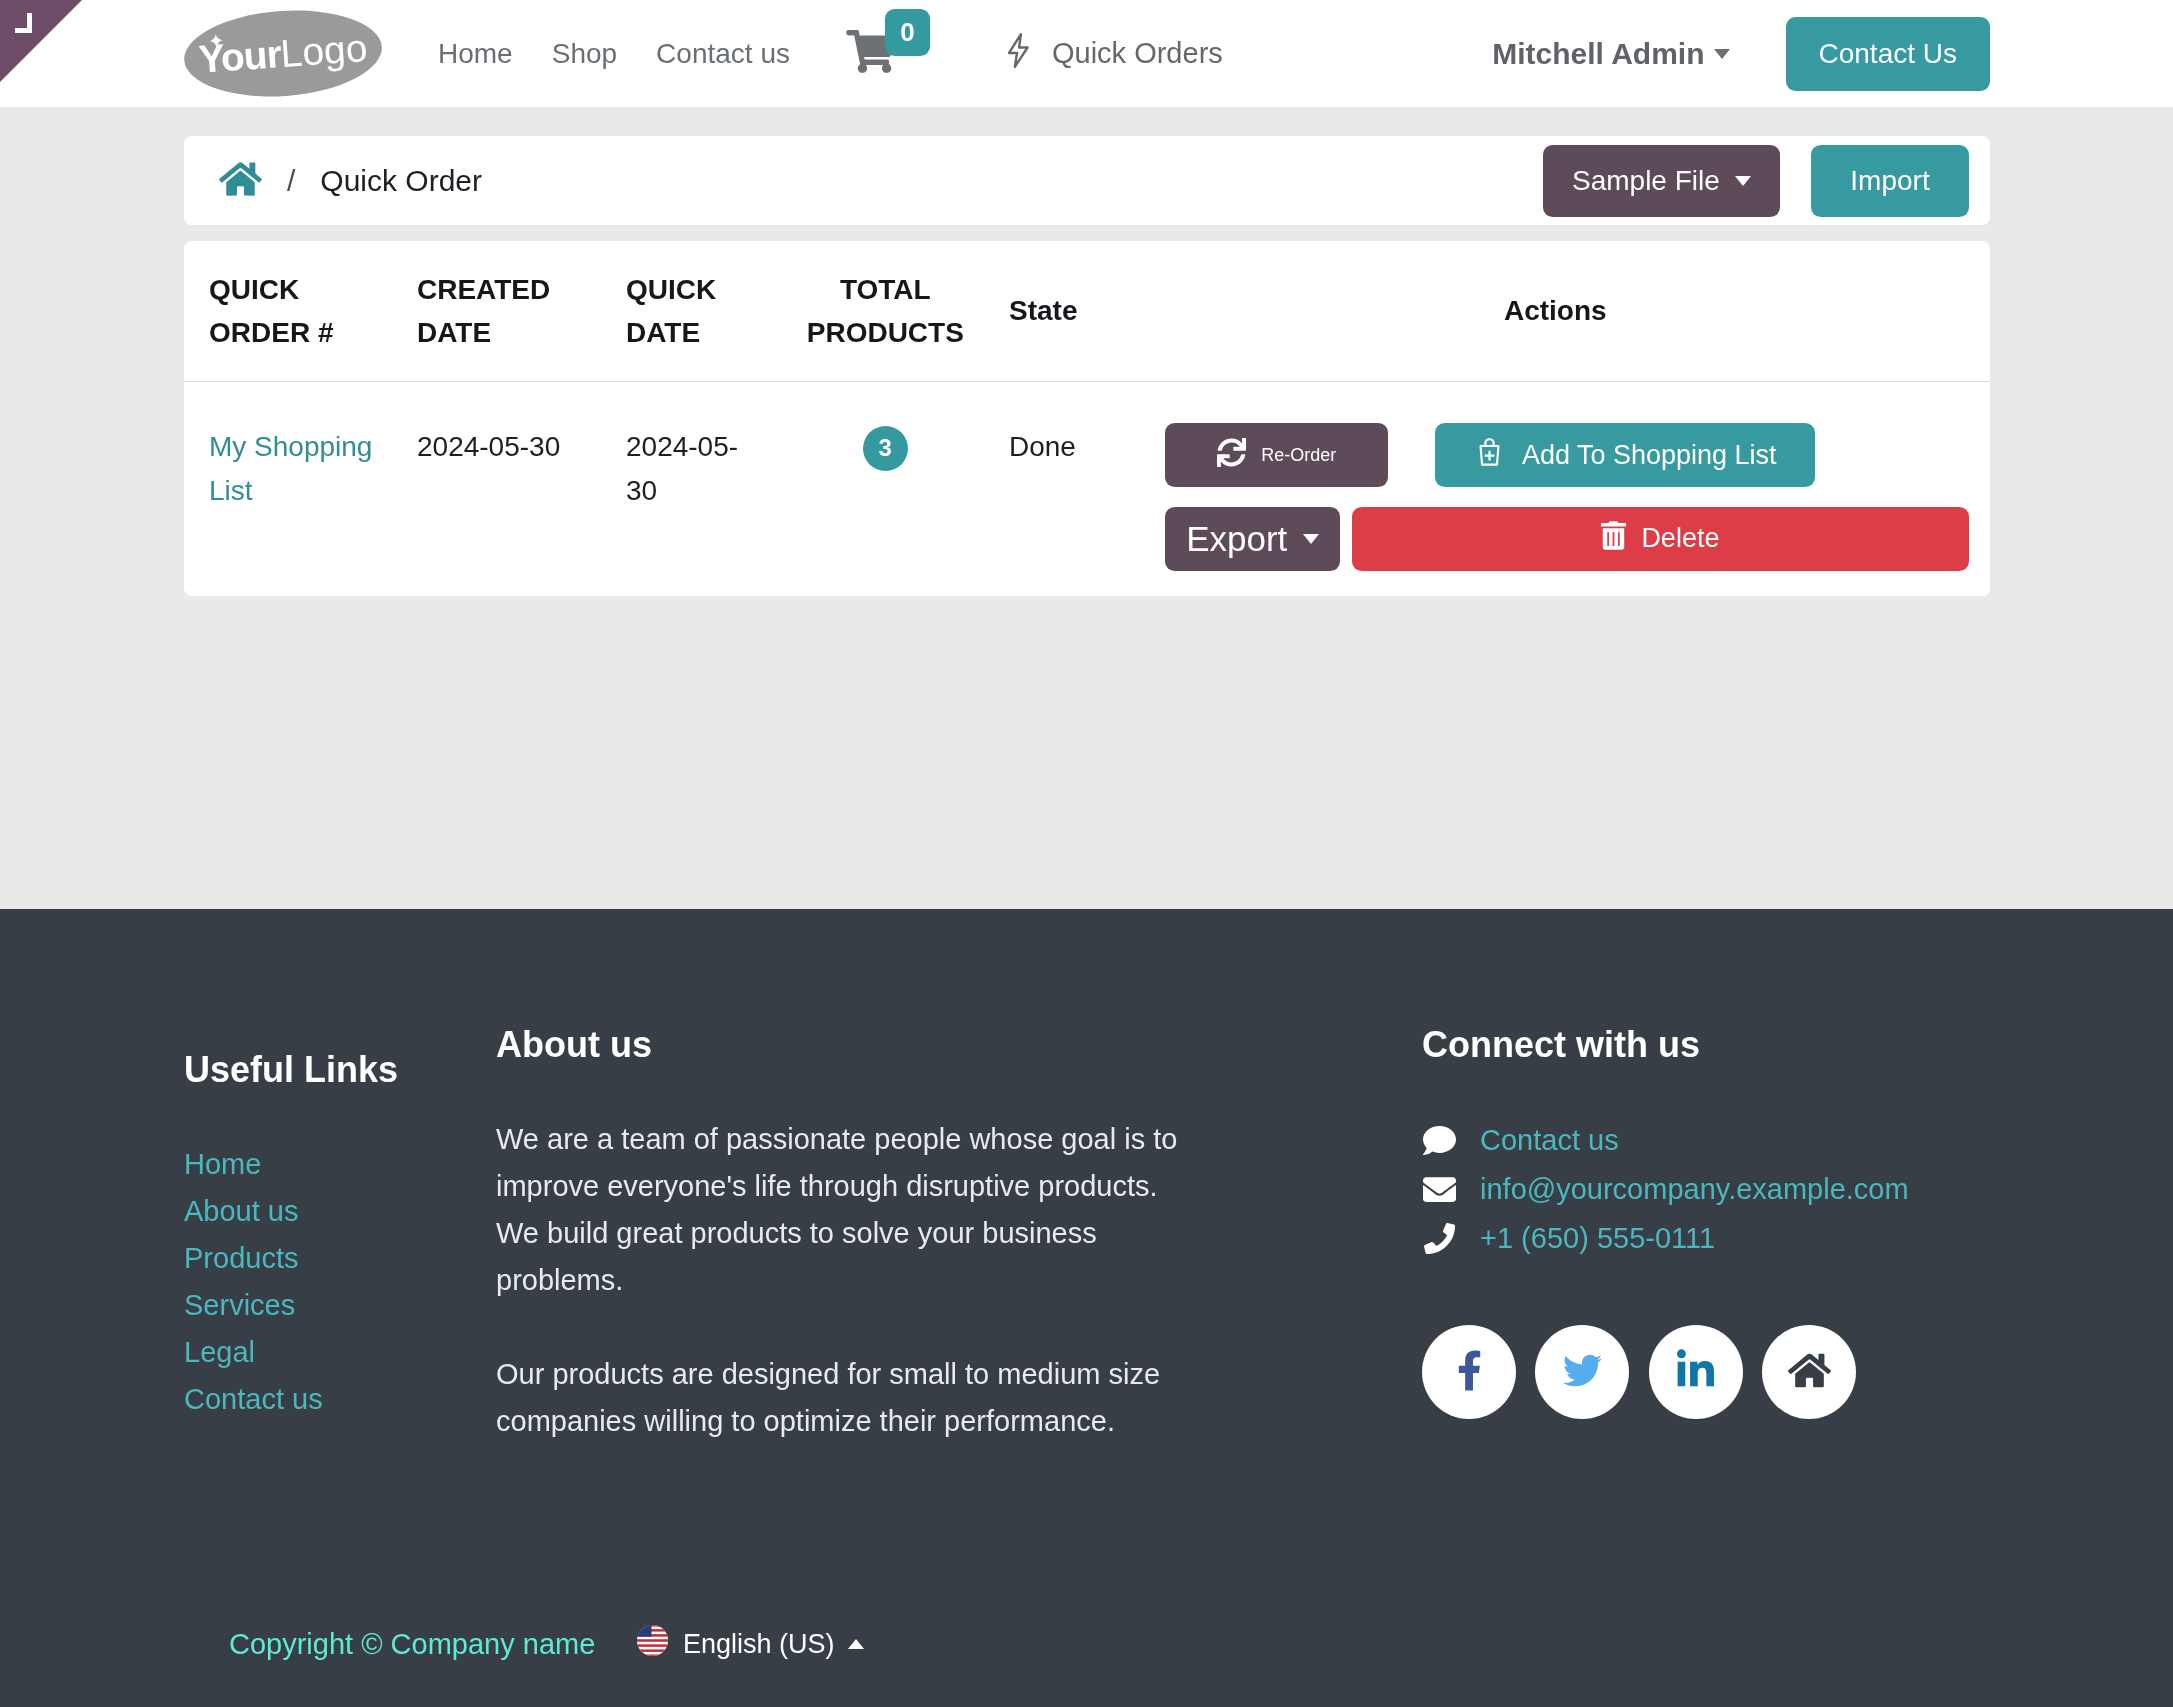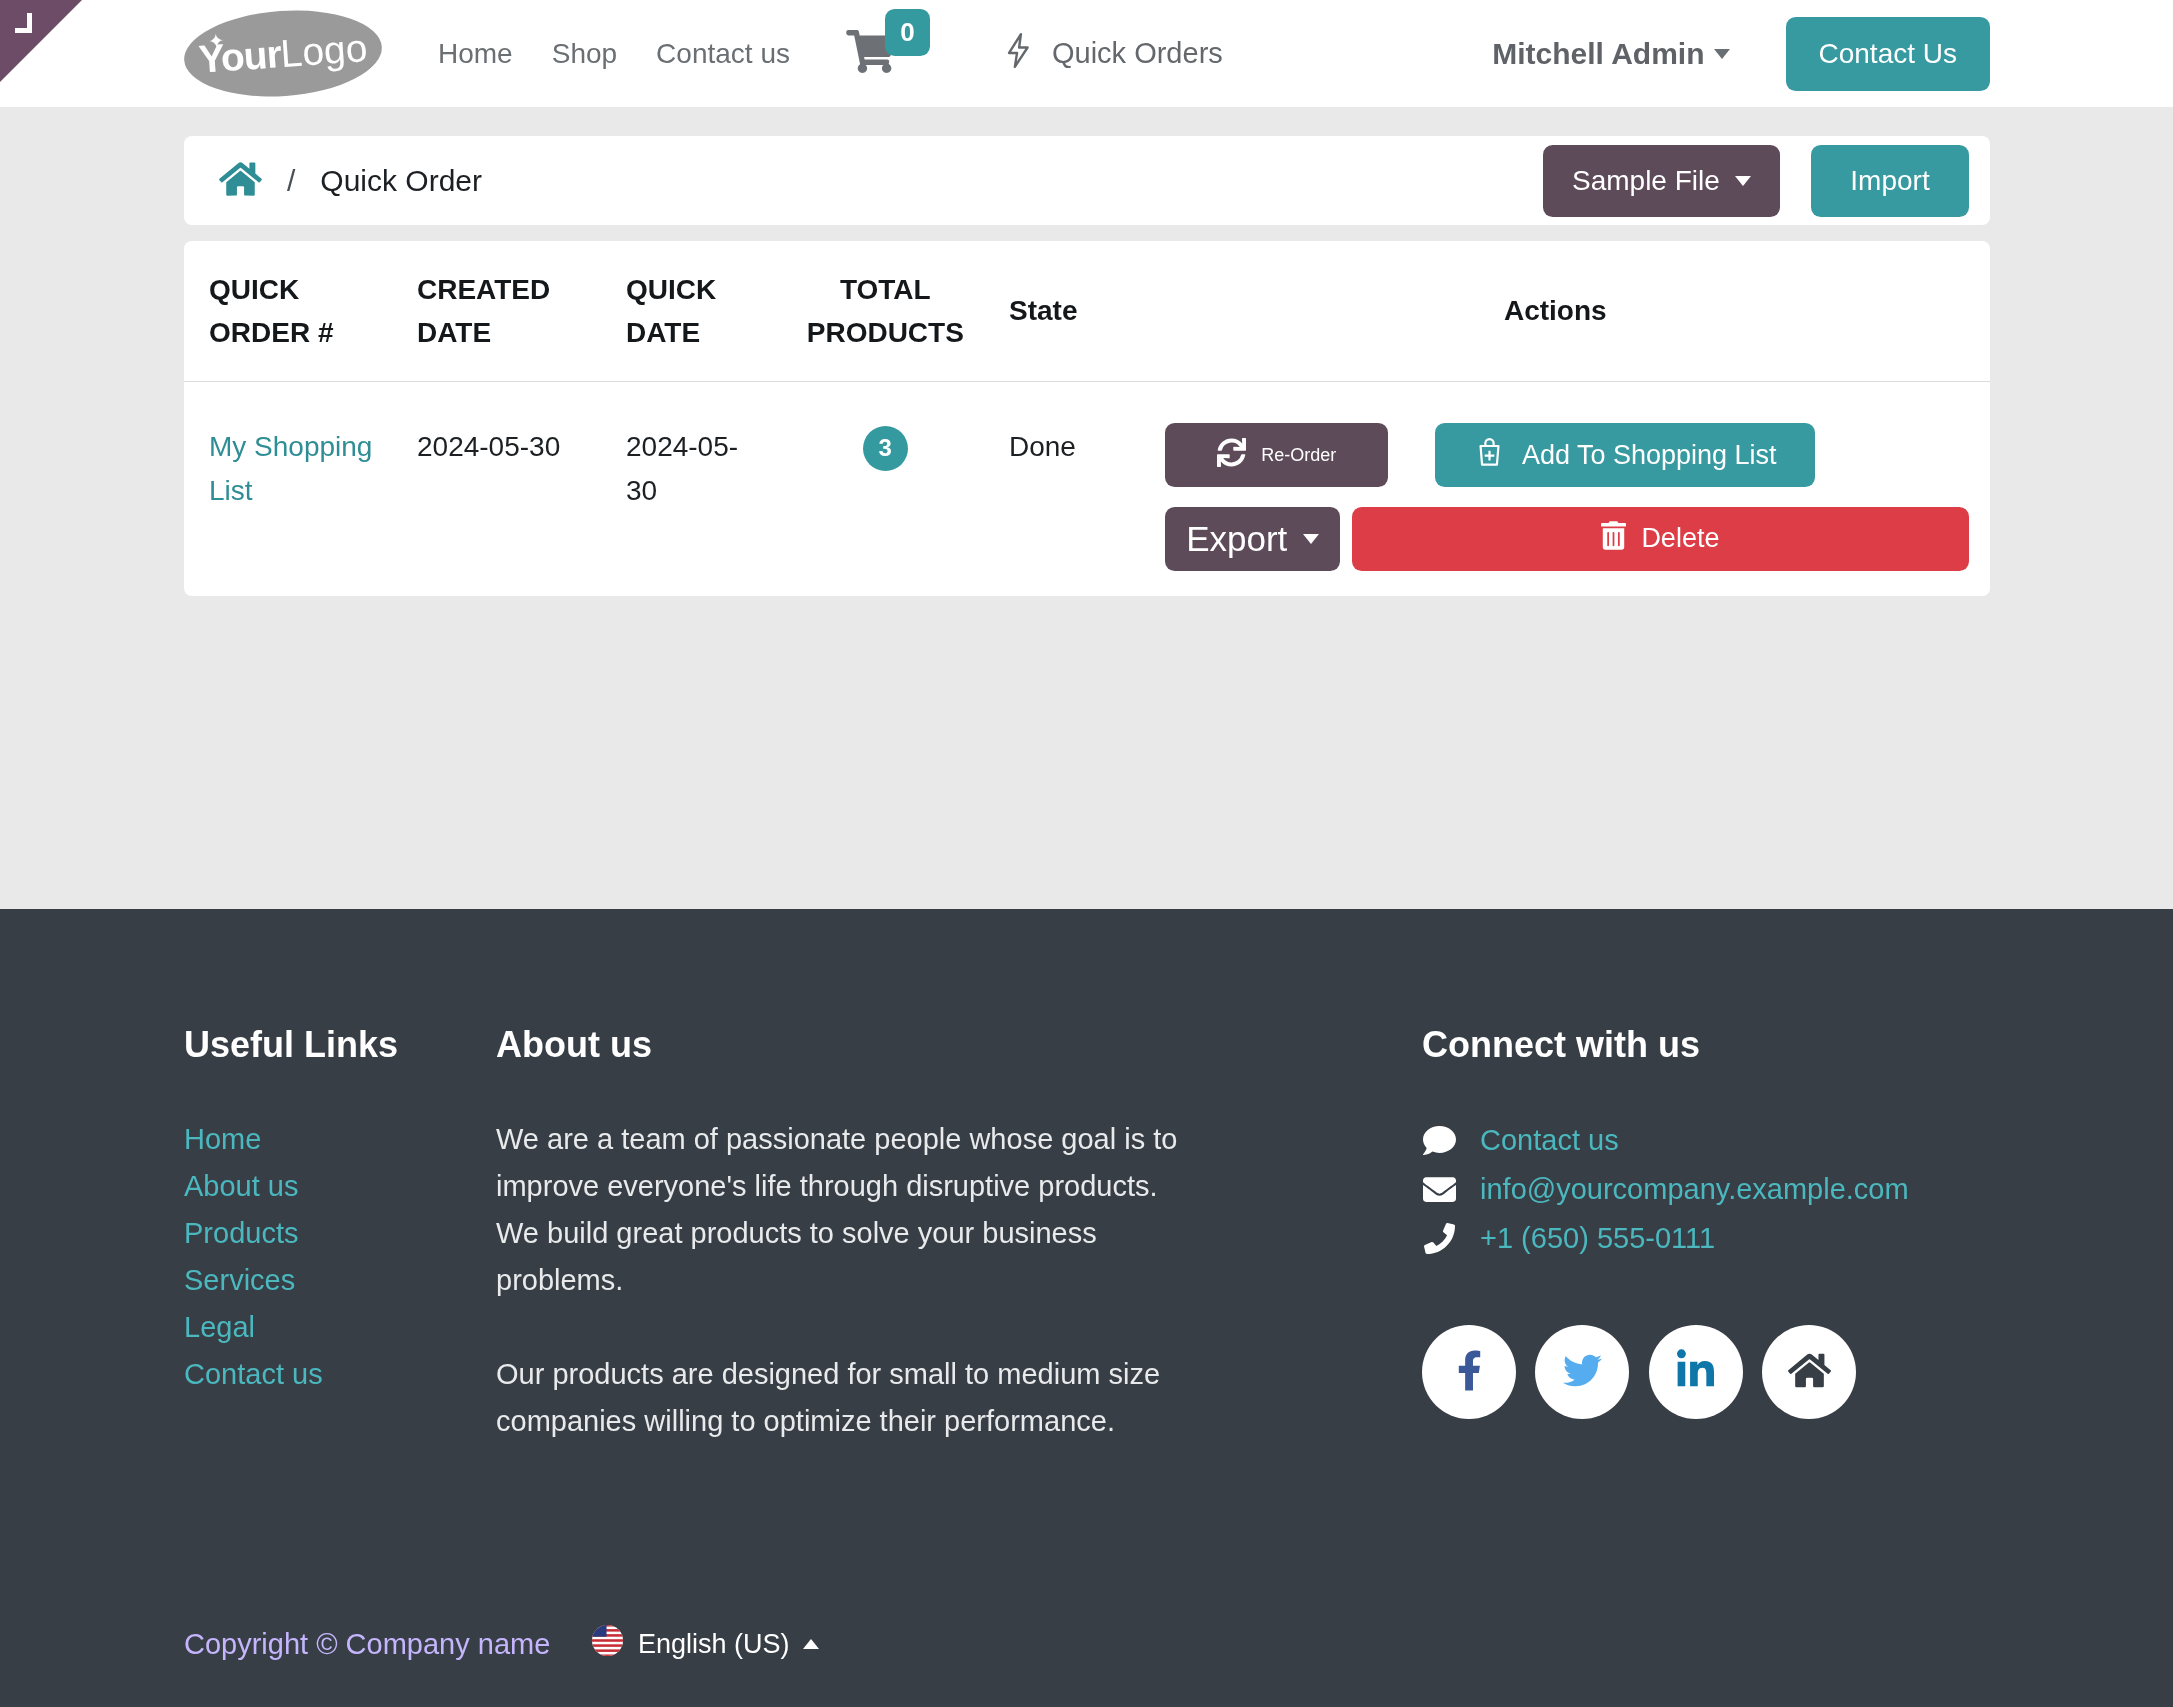--- a/index.html
+++ b/index.html
@@ -99,35 +99,35 @@
   .actions-row.second{ gap:11.6px; margin-bottom:0; }
   .btn-reorder{ width:223px; height:64px; font-size:18px; }
   .btn-add{ width:380px; height:64px; font-size:27px; }
   .btn-export{ width:175px; height:64px; font-size:35px; }
   .btn-delete{ flex:1; height:64px; font-size:27px; }
 
   
   .footer{ height:800px; background:#383e45; padding:115px 184px 0 184px;
     display:flex; flex-direction:column; }
   .footer-cols{ display:flex; }
-  .fcol-links{ width:312px; flex:none; }
+  .fcol-links{ width:312px; flex:none;margin-top:25px; }
   .fcol-about{ width:710px; flex:none; }
   .fcol-connect{ margin-left:auto; width:568px; flex:none; }
   .fheading{ font-size:36px; font-weight:700; color:#fff; margin-bottom:50px; }
   .flink{ display:block; font-size:29px; color:#4bb8bf; line-height:47px; cursor:pointer; }
   .fcol-about p{ font-size:29px; color:#e8eaec; line-height:47px; margin-bottom:47px; }
   .connect-item{ display:flex; align-items:center; gap:23px; font-size:29px;
     color:#4bb8bf; line-height:49px; cursor:pointer; }
   .connect-item .cicon{ width:35px; display:flex; justify-content:center; flex:none; }
   .social-row{ display:flex; gap:19.4px; margin-top:62px; }
   .social-circle{ width:94px; height:94px; border-radius:50%; background:#fff;
     display:flex; align-items:center; justify-content:center; cursor:pointer; }
   .footer-bottom{ margin-top:auto; display:flex; align-items:center; gap:41px;
     padding-bottom:45px; }
-  .copyright{ font-size:29px; color:#c4b5fd; }
+  .copyright{ font-size:29px; color:#5eead4;margin-left:45px; }
   .lang{ display:flex; align-items:center; gap:13.6px; color:#fff; font-size:27px; cursor:pointer; }
 </style>
 </head>
 <body>
 
 <div id="page">
 
   <div class="corner-ribbon">
     <span class="corner-glyph"></span>
   </div>

